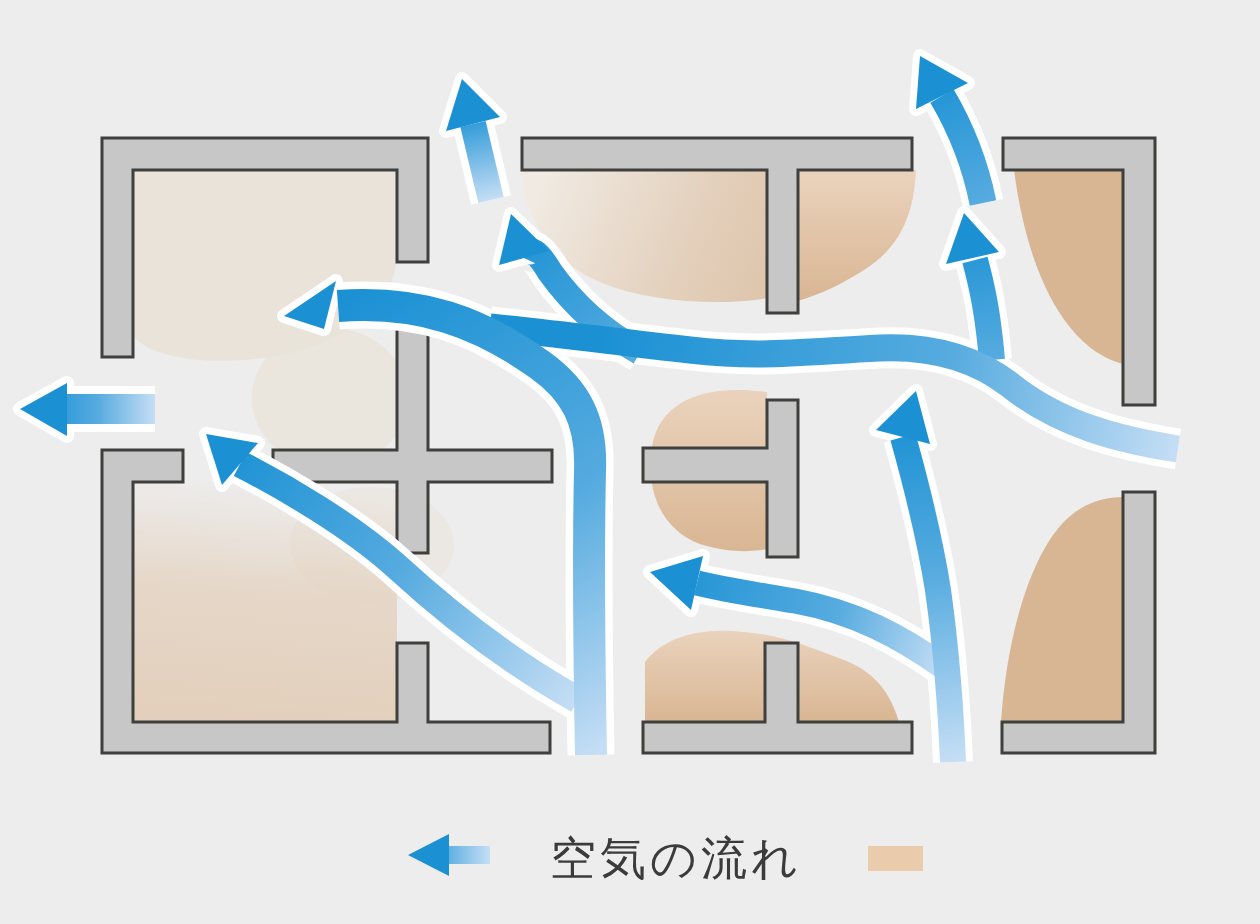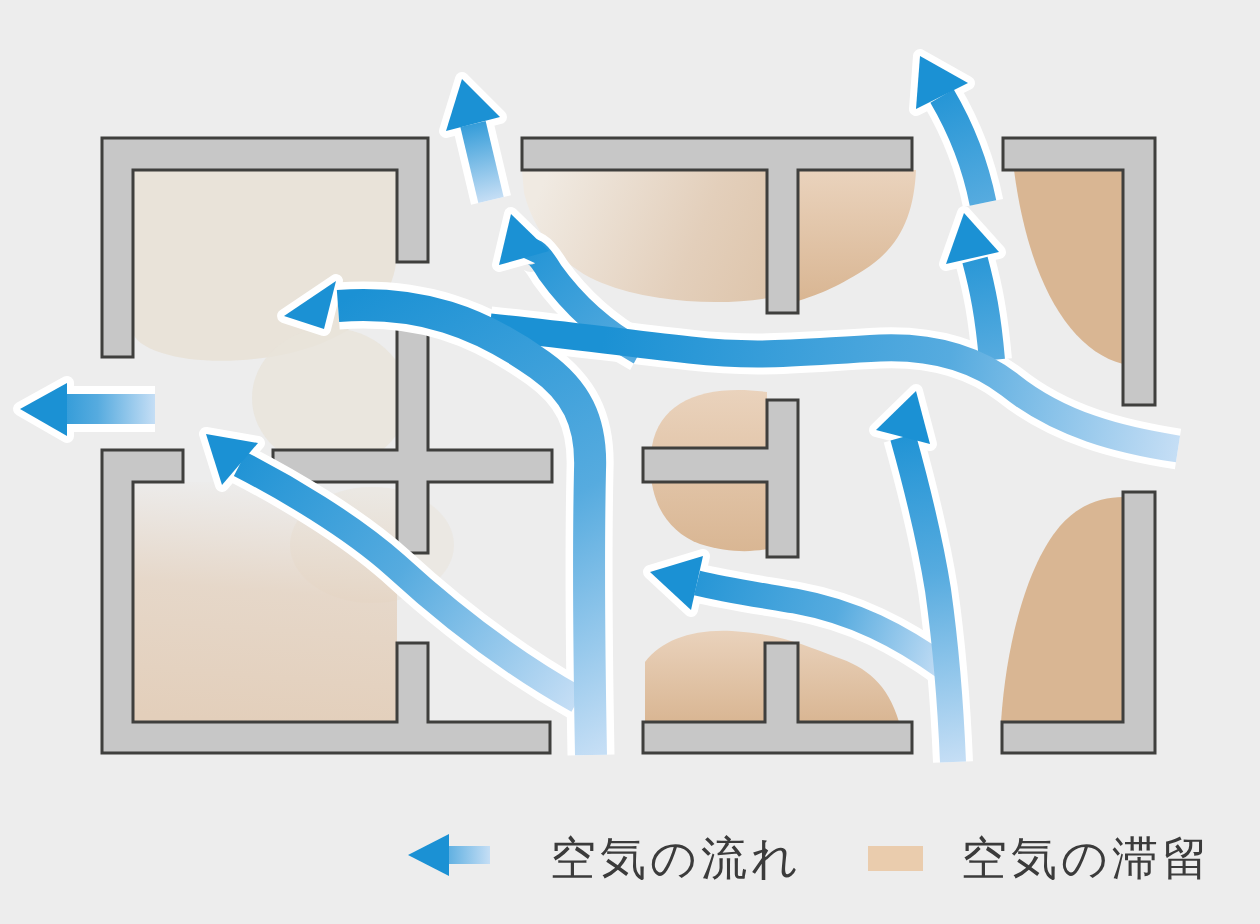--- a/index.html
+++ b/index.html
@@ -198,15 +198,14 @@
         <linearGradient id="gleg" gradientUnits="userSpaceOnUse" x1="84" y1="23" x2="14" y2="23">
           <stop offset="0" class="st-light"></stop>
             <stop offset="1" class="st-strong"></stop>
         </linearGradient>
       </defs>
       <path fill="none" stroke="url(#gleg)" stroke-width="18" d="M42,23 L84,23"></path>
       <polygon fill="var(--flow-blue-strong)" points="2,23 43,2 43,44"></polygon>
     </svg>
     <span class="legend-label" id="legend-flow-label">空気の流れ</span>
     <span id="legend-swatch"></span>
-    <span class="legend-label" id="legend-stagnation-label">空気の滞留</span>
   </div>
 </div>
 
 </body></html>

